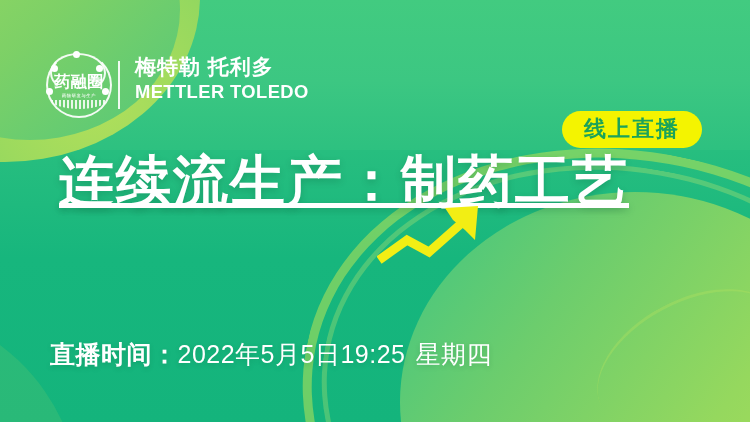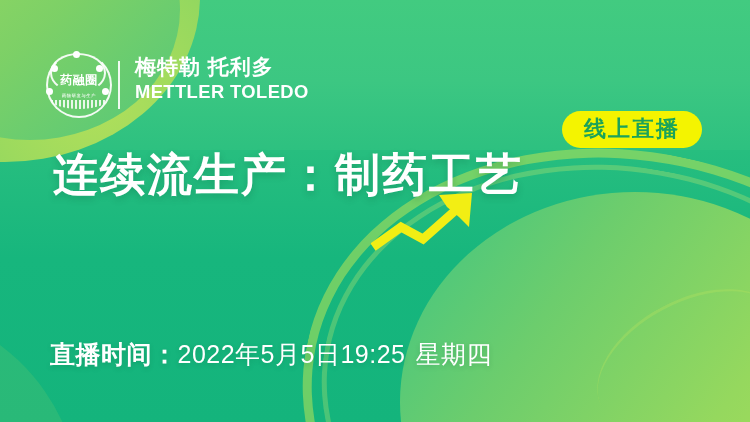--- a/index.html
+++ b/index.html
@@ -106,21 +106,21 @@
   .node-d { left:4px;  top:40px; }
   .node-e { left:60px; top:40px; }
   .logo-arc-top {
     position:absolute; left:8px; top:5px; width:56px; height:40px;
     border:2px solid rgba(255,255,255,.92);
     border-bottom-color:transparent; border-radius:50%;
   }
   .logo-cn {
     position:absolute; left:0; right:0; top:26px;
     text-align:center; color:#ffffff;
-    font-size:12px; font-weight:700; letter-spacing:.5px;
+    font-size:16px; font-weight:700; letter-spacing:.5px;
     line-height:1;
   }
   .logo-sub {
     position:absolute; left:0; right:0; top:46px;
     text-align:center; color:rgba(255,255,255,.80);
     font-size:4.2px; font-weight:700; letter-spacing:.7px;
     line-height:1; white-space:nowrap;
   }
 
   .divider {
@@ -146,26 +146,27 @@
   .live-badge {
     position:absolute; right:48px; top:65px;
     background:#f4f400; color:#1aa35a;
     font-size:22px; font-weight:700; letter-spacing:2px;
     padding:7px 22px 8px; border-radius:999px;
     line-height:1; white-space:nowrap;
   }
 
   
   .headline {
-    position:absolute; left:53px; top:146px;
+    position:absolute; left:59px; top:146px;
     color:#ffffff;
-    font-size:45px; font-weight:700;
+    font-size:55px; font-weight:700;
     letter-spacing:2px; line-height:1.30;
     text-shadow:0 3px 7px rgba(0,70,40,.22);
     white-space:nowrap;
+    text-decoration:underline;
   }
   .headline-line { position:relative; }
   .line2 { display:inline-block; position:relative; }
 
   
   .trend-arrow {
     position:absolute; left:318px; top:-18px;
     width:120px; height:72px; pointer-events:none;
   }
 

